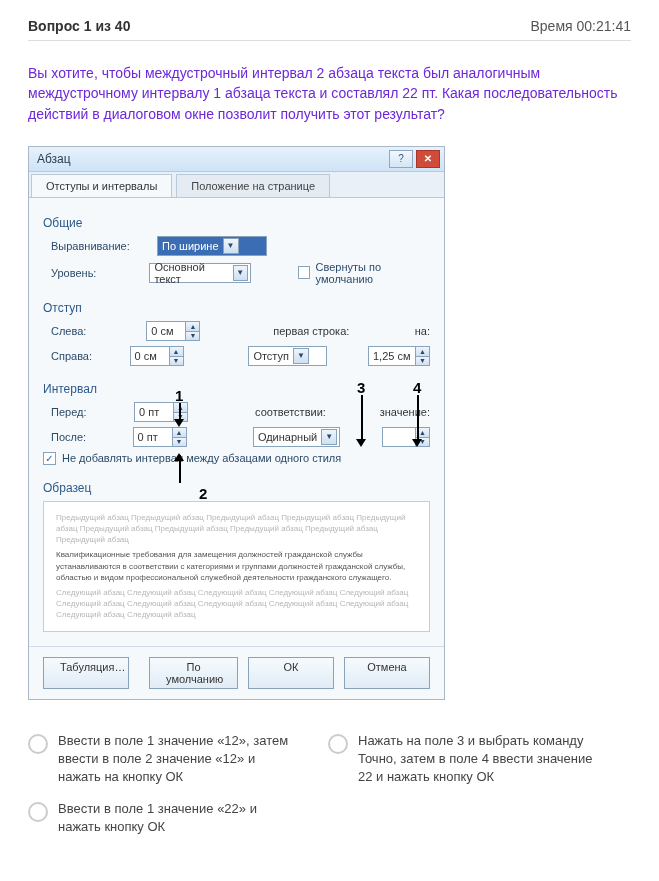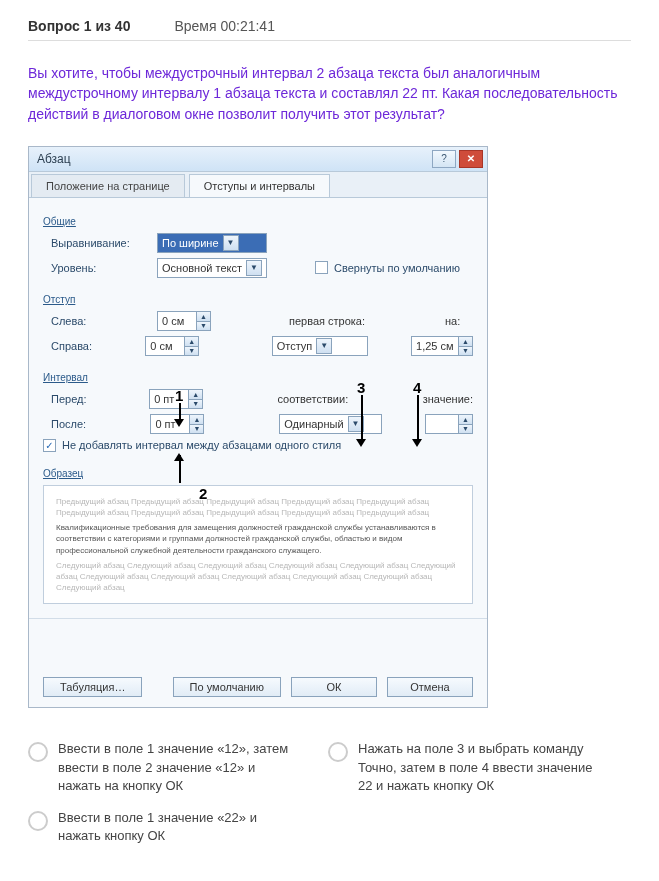--- a/index.html
+++ b/index.html
@@ -8,39 +8,39 @@
     background: #f5f5f5;
     width: 659px;
     color: #333;
   }
   .page {
     background: #fff;
     padding: 18px 28px 24px;
   }
   .header-row {
     display: flex;
+    justify-content: space-between;
     font-size: 14px;
     color: #333;
     margin-bottom: 6px;
     font-weight: bold;
-    gap: 44px;
   }
   .header-row .time { font-weight: normal; color: #555; }
   hr.sep { border: none; border-top: 1px solid #ddd; margin: 6px 0 22px; }
 
   .question-text {
     font-size: 14px;
     line-height: 1.45;
     margin-bottom: 22px;
     color: #6d28d9;
   }
 
   
   .dialog-wrap {
-    width: 460px;
+    width: 417px;
     border: 1px solid #a9b8c9;
     background: #22c55e;
     font-size: 11px;
     color: #333;
     margin-bottom: 32px;
     position: relative;
   }
   .dlg-titlebar {
     background: linear-gradient(to bottom,#e7f1fb,#cfe3f6);
     display: flex;
@@ -65,21 +65,21 @@
     padding:5px 14px;
     border:1px solid #b8c9d9;
     border-bottom:none;
     background:#f6f9fc;
     margin:2px 2px 0 2px;
     font-size:11px; color:#333;
   }
   .tab.inactive { background:#e4ebf2; color:#444; }
 
   .dlg-body { padding:10px 14px 14px; background:#f6f9fc; }
-  .group-title { font-size:10px; color:#2b5a8a; margin:8px 0 6px;text-decoration:underline; }
+  .group-title { font-size:12px; color:#2b5a8a; margin:8px 0 6px; }
 
   .row { display:flex; align-items:center; margin:5px 0; gap:18px;padding-left:8px; }
   .lbl { width: 88px; color:#2b4a6a; }
   .combo {
     display:flex; align-items:center;
     border:1px solid #8aa3bc; background:#fff;
     height:20px; padding:0 2px 0 4px; font-size:11px;
   }
   .combo .arrow {
     width:16px; height:16px; margin-left:4px;
@@ -114,21 +114,21 @@
   .preview .dark { color:#555; margin:4px 0; }
 
   .dlg-buttons {
     display:flex; gap:10px; padding:10px 14px; justify-content:flex-start;
     background:#f6f9fc; border-top:1px solid #d2dde8;
   }
   .dlg-buttons .spacer { flex:1; }
   .btn {
     padding:3px 16px; border:1px solid #8aa3bc;
     background:linear-gradient(to bottom,#f6fafe,#e1ecf6);
-    font-size:11px; color:#333; min-width:86px; text-align:center;margin-top:48px;
+    font-size:11px; color:#333; min-width:86px; text-align:center;
   }
 
   
   .callouts { position:absolute; inset:0; pointer-events:none; }
   .callout-n {
     position:absolute; font-size:15px; font-weight:bold; color:#000;
   }
   .arrow-line {
     position:absolute; background:#000;
   }
@@ -171,22 +171,22 @@
 
     <div class="dlg-titlebar">
       <span class="title">Абзац</span>
       <div class="winbtns">
         <div class="winbtn">?</div>
         <div class="winbtn close">✕</div>
       </div>
     </div>
 
     <div class="tab-row">
+      <div class="tab">Отступы и интервалы</div>
       <div class="tab inactive">Положение на странице</div>
-      <div class="tab">Отступы и интервалы</div>
     </div>
 
     <div class="dlg-body">
       <div class="group-title">Общие</div>
 
       <div class="row">
         <span class="lbl">Выравнивание:</span>
         <div class="combo sel" style="width:110px">
           <span>По ширине</span>
           <span class="arrow">▼</span>

